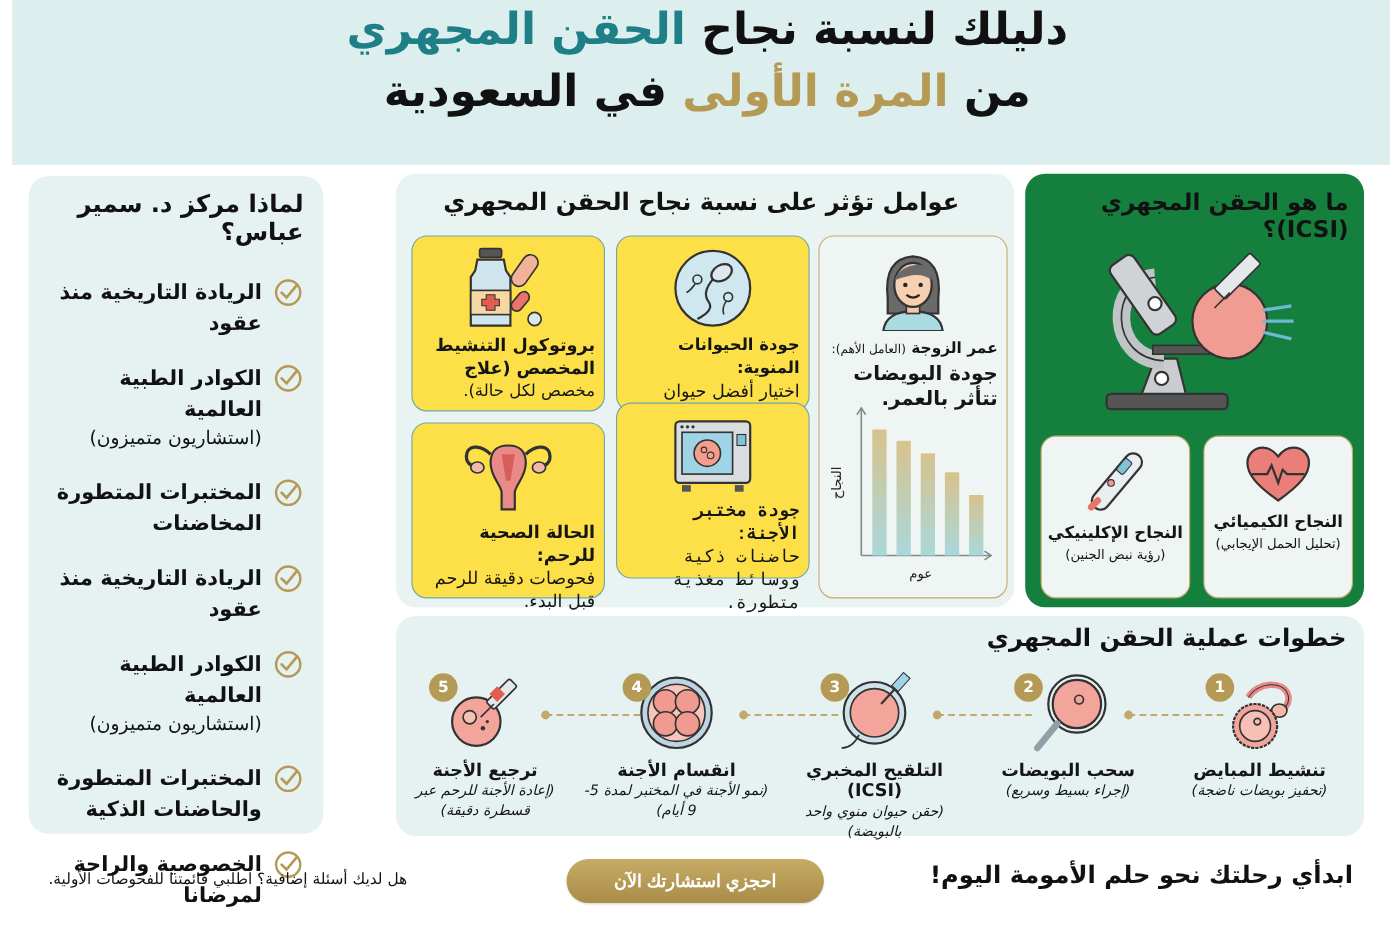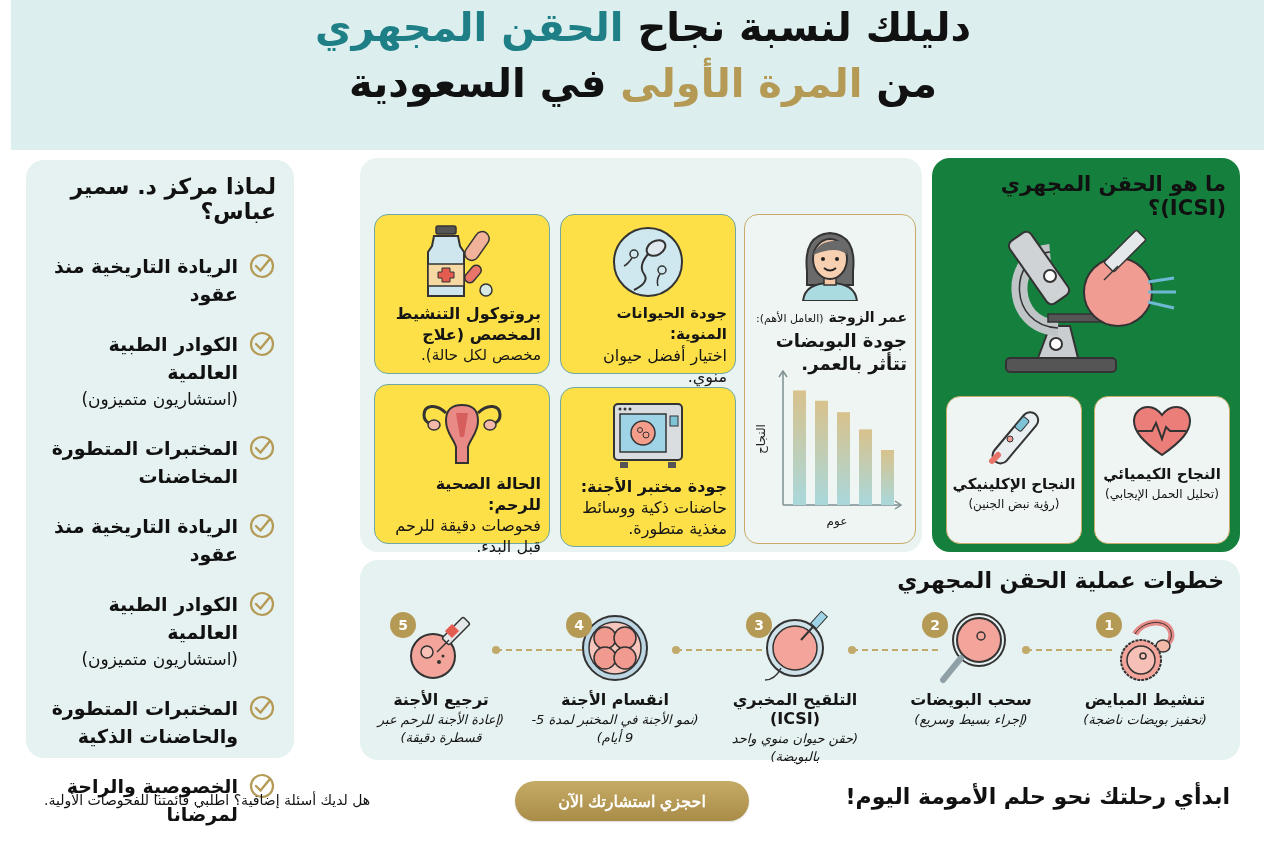--- a/index.html
+++ b/index.html
@@ -146,20 +146,21 @@
         <span class="chk"><svg width="28" height="28" viewBox="0 0 28 28">
             <circle cx="14" cy="14" r="11" fill="none" stroke="#b49a55" stroke-width="2.2"></circle>
             <path d="M8 14 L12.5 18.5 L22 7" fill="none" stroke="#b49a55" stroke-width="2.4" stroke-linecap="round"></path>
           </svg></span>
         <span class="txt"><span>الدعم النفسي والإجابة على استفساراتكم</span></span>
       </div>
     </div>
 </div>
 
 <div class="panel panel-factors">
+  <h2>عوامل تؤثر على نسبة نجاح الحقن المجهري</h2>
 
   <div class="fcard age-card big" style="right:6px; top:56px; width:172px; height:330px;">
     <div class="icon" style="height:86px">
       <svg width="66" height="74" viewBox="0 0 66 74">
         <path d="M10 44 Q6 8 33 6 Q60 8 56 44 L56 58 L10 58 Z" fill="#6a6a6a" stroke="#333" stroke-width="2"></path>
         <path d="M6 74 Q8 56 33 56 Q58 56 60 74 Z" fill="#a9dbe0" stroke="#333" stroke-width="2"></path>
         <rect x="27" y="46" width="12" height="12" fill="#f5c8a8" stroke="#333" stroke-width="1.5"></rect>
         <ellipse cx="33" cy="32" rx="17" ry="20" fill="#f7cfb1" stroke="#333" stroke-width="2"></ellipse>
         <path d="M16 28 Q22 12 44 14 Q50 18 50 28 Q40 18 16 28 Z" fill="#6a6a6a"></path>
         <circle cx="26" cy="32" r="2" fill="#222"></circle>
@@ -222,21 +223,21 @@
         <path d="M20 44 H28 V48 H32 V54 H28 V58 H20 V54 H16 V48 H20 Z" fill="#e45b4f" stroke="#333" stroke-width="1"></path>
         <rect x="48" y="6" width="14" height="32" rx="7" fill="#f2b29a" stroke="#333" stroke-width="1.5" transform="rotate(35 55 22)"></rect>
         <rect x="46" y="40" width="10" height="20" rx="5" fill="#e9756a" stroke="#333" stroke-width="1.5" transform="rotate(40 51 50)"></rect>
         <circle cx="64" cy="66" r="6" fill="#d6e9e4" stroke="#333" stroke-width="1.5"></circle>
       </svg>
     </div>
     <div class="t" style="font-size:16px">بروتوكول التنشيط المخصص (علاج</div>
     <div class="b">مخصص لكل حالة).</div>
   </div>
 
-  <div class="fcard" style="right:186px; top:229px; width:176px; height:160px;">
+  <div class="fcard" style="right:186px; top:208px; width:176px; height:160px;font-family:Liberation Mono, monospace;">
     <div class="icon">
       <svg width="76" height="70" viewBox="0 0 76 70">
         <rect x="4" y="4" width="68" height="56" rx="4" fill="#d9dde0" stroke="#333" stroke-width="2"></rect>
         <rect x="10" y="14" width="46" height="38" fill="#9fd4e6" stroke="#333" stroke-width="1.5"></rect>
         <circle cx="33" cy="33" r="12" fill="#f39d8a" stroke="#333" stroke-width="1.5"></circle>
         <circle cx="30" cy="30" r="2.5" fill="none" stroke="#333"></circle>
           <circle cx="36" cy="35" r="3" fill="none" stroke="#333"></circle>
         <rect x="60" y="16" width="8" height="10" fill="#7ec3d6" stroke="#333" stroke-width="1"></rect>
         <circle cx="10" cy="9" r="1.5" fill="#333"></circle>
           <circle cx="15" cy="9" r="1.5" fill="#333"></circle>

